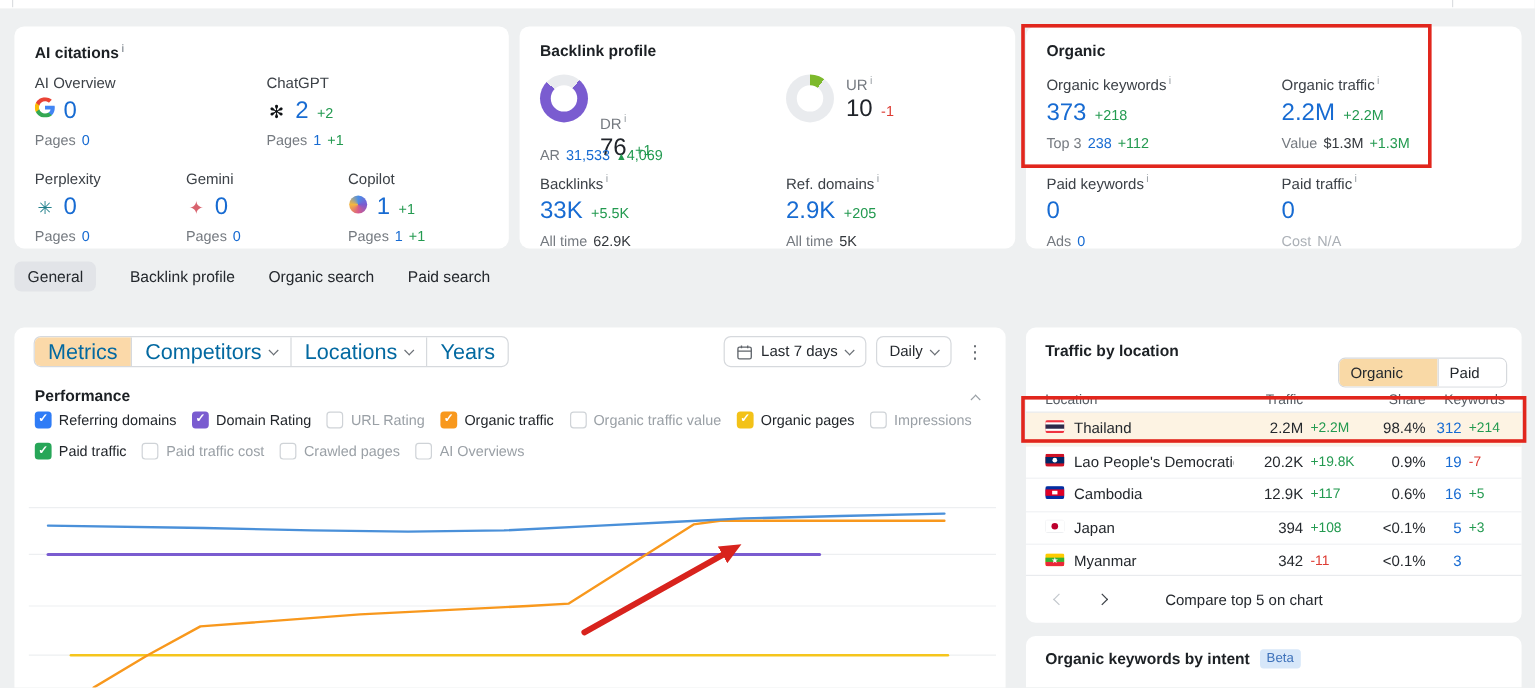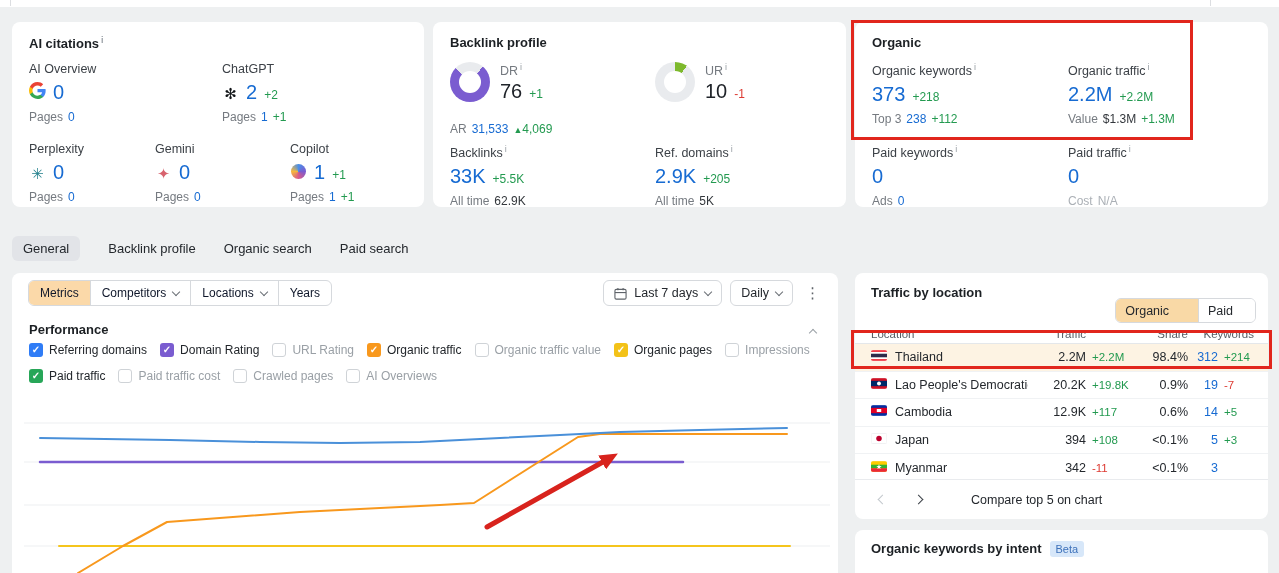--- a/index.html
+++ b/index.html
@@ -37,27 +37,27 @@
     background: conic-gradient(#4a8fe8, #7a5cd0, #d85a8a, #f6b73c, #4a8fe8); }
 
   
   .donut { width:40px; height:40px; border-radius:50%; position:relative; flex:0 0 40px; }
   .donut::after { content:""; position:absolute; left:9px; top:9px; width:22px; height:22px; border-radius:50%; background:#fff; }
   .donut-dr { background: conic-gradient(from 40deg, #7a5cd0 0 76%, #e9ebee 0); }
   .donut-ur { background: conic-gradient(#7db92c 0 10%, #e9ebee 0); }
   .donut-block { position:absolute; display:flex; gap:10px; align-items:flex-start; }
 
   
-  .tabs { position:absolute; left:12px; top:235px; display:flex; align-items:center; gap:28px; height:27px; font-size:13px; color:#24282d; }
+  .tabs { position:absolute; left:12px; top:217px; display:flex; align-items:center; gap:28px; height:27px; font-size:13px; color:#24282d; }
   .tab { cursor:default; }
   .tab.active { background:#e2e4e8; border-radius:6px; padding:5px 11px; }
 
   
   .seg-group { display:inline-flex; border:1px solid #d6d9dd; border-radius:6px; background:#fff; height:26px; overflow:hidden; }
-  .seg { padding:0 11px; display:flex; align-items:center; gap:7px; border-left:1px solid #d6d9dd; font-size:12px; color:#0f172a; }
+  .seg { padding:0 11px; display:flex; align-items:center; gap:7px; border-left:1px solid #d6d9dd; font-size:18px; color:#0369a1; }
   .seg:first-child { border-left:none; }
   .seg.active { background:#fbd9a9; }
   .btn { border:1px solid #d6d9dd; border-radius:6px; background:#fff; height:26px; padding:0 10px; display:inline-flex; align-items:center; gap:7px; font-size:12.5px; color:#24282d; }
   .chev { width:6px; height:6px; border-right:1.4px solid #6b7076; border-bottom:1.4px solid #6b7076; display:inline-block; transform:rotate(45deg); margin-top:-3px; }
   .chev-up { transform:rotate(225deg); margin-top:3px; }
   .chev-right { transform:rotate(-45deg); margin-top:0; }
   .chev-left { transform:rotate(135deg); margin-top:0; }
   .kebab { font-size:15px; color:#5f646a; padding:0 4px; }
 
   
@@ -183,21 +183,21 @@
       </div>
   </div>
 </div>
 
 <div class="card" style="left:433px; top:22px; width:413px; height:185px;">
   <div style="position:absolute;left:17px;top:13px;" class="card-title">Backlink profile</div>
 
   <div class="donut-block" style="left:17px;top:40px;">
     <div class="donut donut-dr"></div>
     <div>
-      <div class="metric-label" style="color:#757a80;"><span>DR</span><sup class="info">i</sup></div>
+      <div class="metric-label" style="color:#757a80;margin-top:32px;"><span>DR</span><sup class="info">i</sup></div>
       <div class="val-row" style="margin-top:2px;">
         <span class="big dark-val">76</span>
         <span class="delta">+1</span>
       </div>
     </div>
   </div>
   <div class="sub-row" style="position:absolute;left:17px;top:93px;">
     <span>AR</span>
     <span class="blue">31,533</span>
     <span class="green"><span style="font-size:9px;">▲</span><span>4,069</span></span>
@@ -459,21 +459,21 @@
           <svg class="flag-svg flag" viewBox="0 0 18 12">
             <rect width="18" height="12" fill="#032ea1"></rect>
             <rect y="3" width="18" height="6" fill="#e00025"></rect>
             <rect x="6.5" y="4.3" width="5" height="3.4" fill="#fff"></rect>
           </svg>
           <span>Cambodia</span>
         </span>
       <span class="t-num">12.9K</span>
       <span class="t-delta">+117</span>
       <span class="t-num">0.6%</span>
-      <span class="t-kw">14</span>
+      <span class="t-kw">16</span>
       <span class="t-delta">+5</span>
     </div>
 
     <div class="t-row">
       <span class="t-loc">
           <svg class="flag-svg flag" viewBox="0 0 18 12">
             <rect width="18" height="12" fill="#fff" stroke="#e3e5e8" stroke-width="0.8"></rect>
             <circle cx="9" cy="6" r="3.1" fill="#bc002d"></circle>
           </svg>
           <span>Japan</span>

